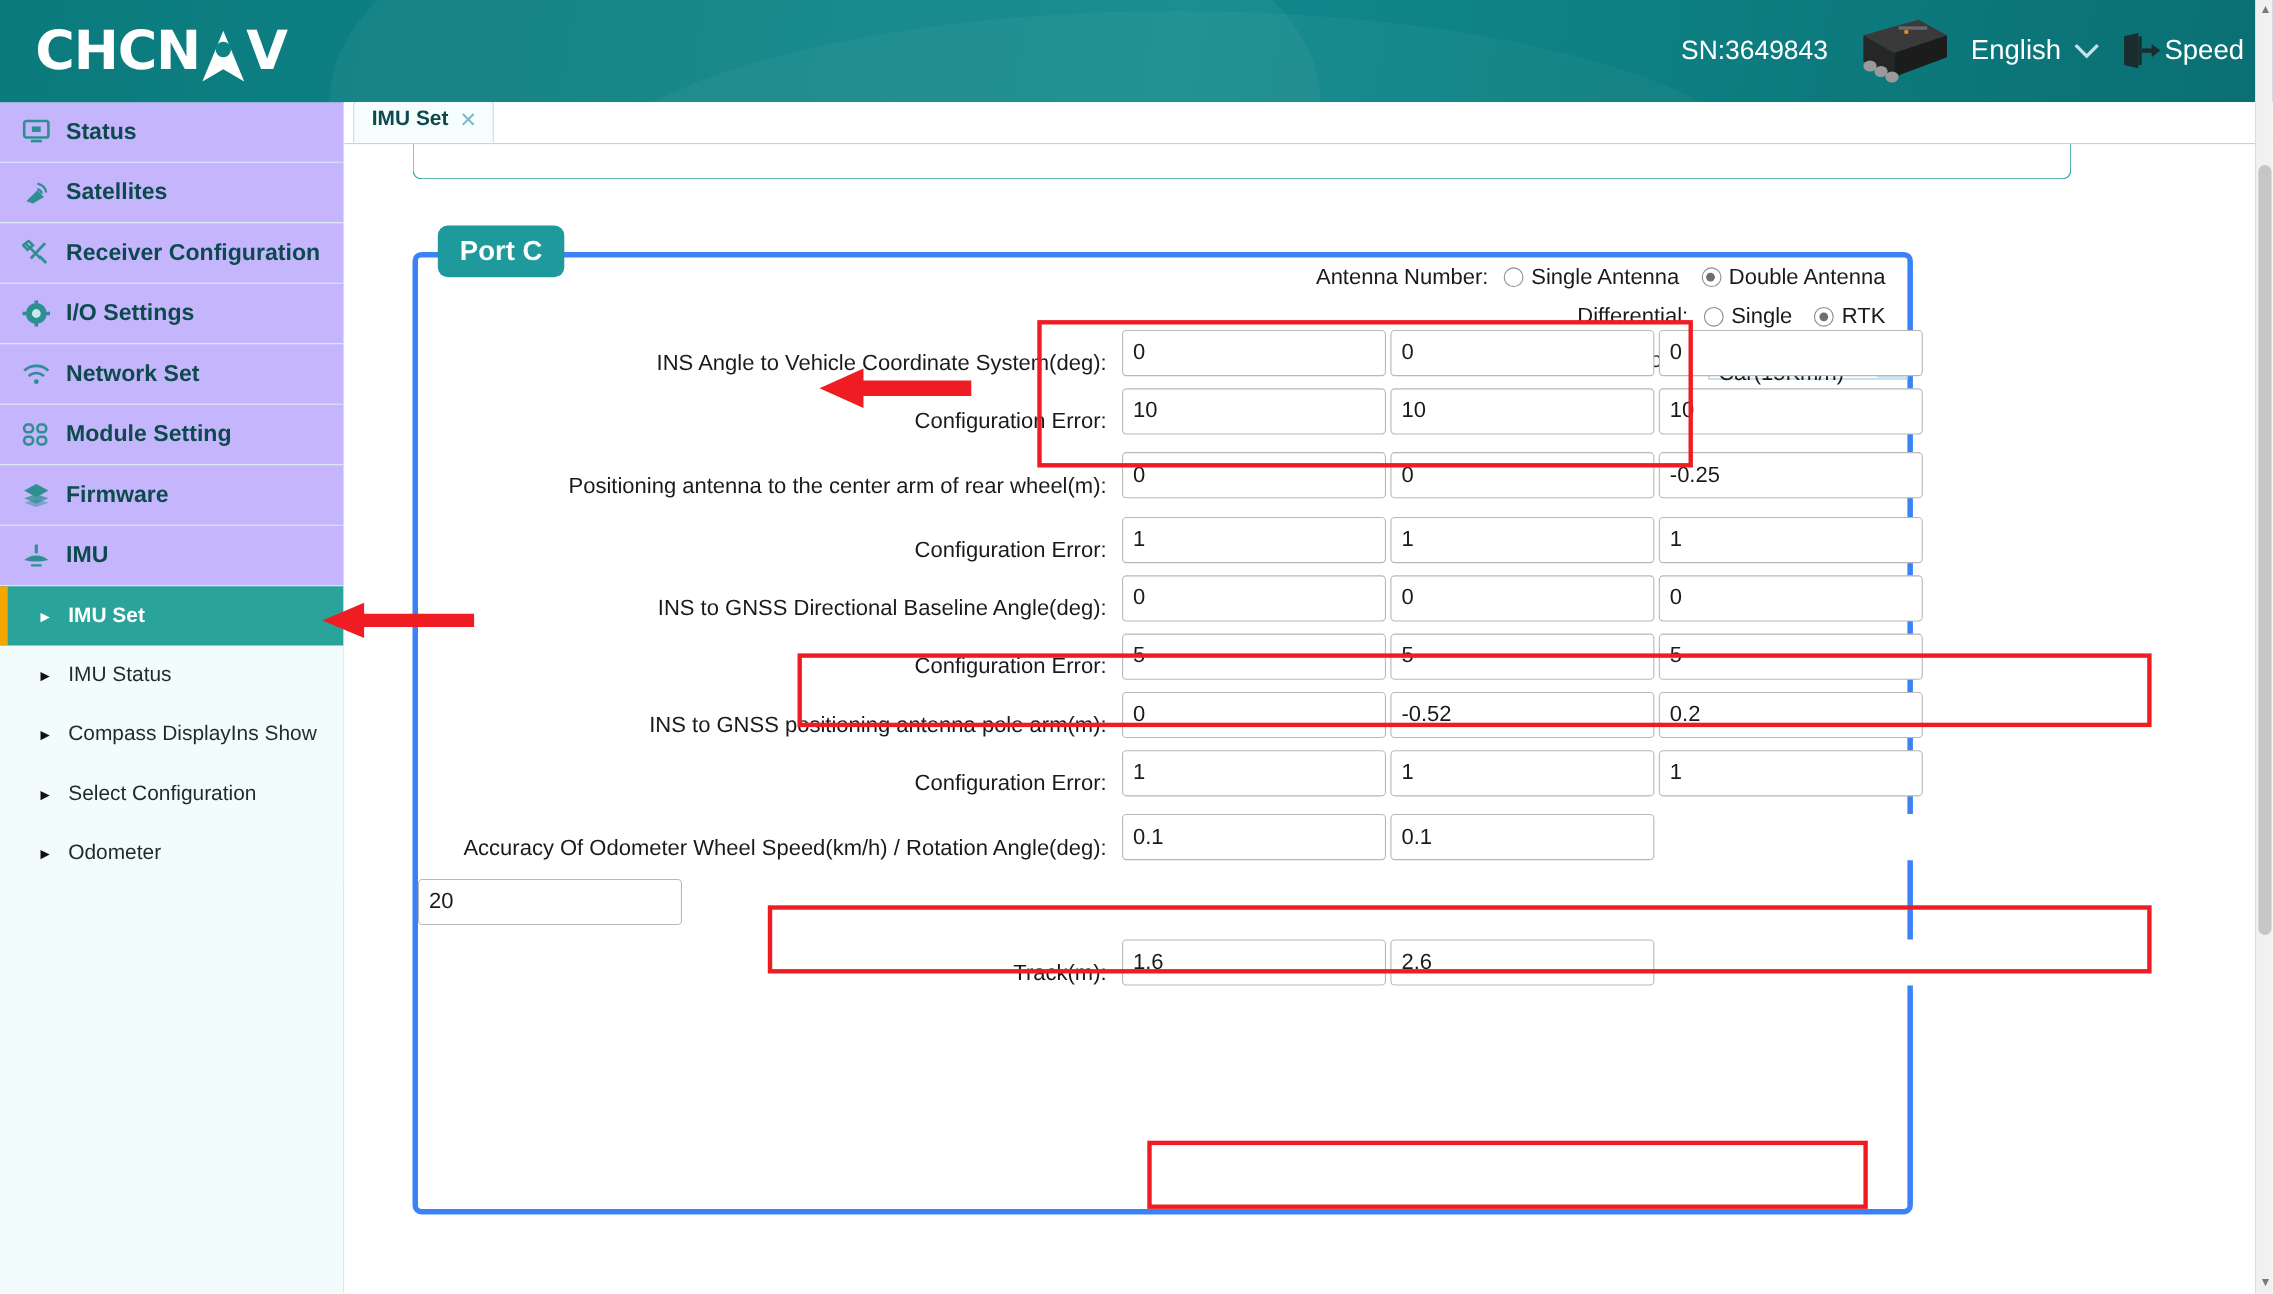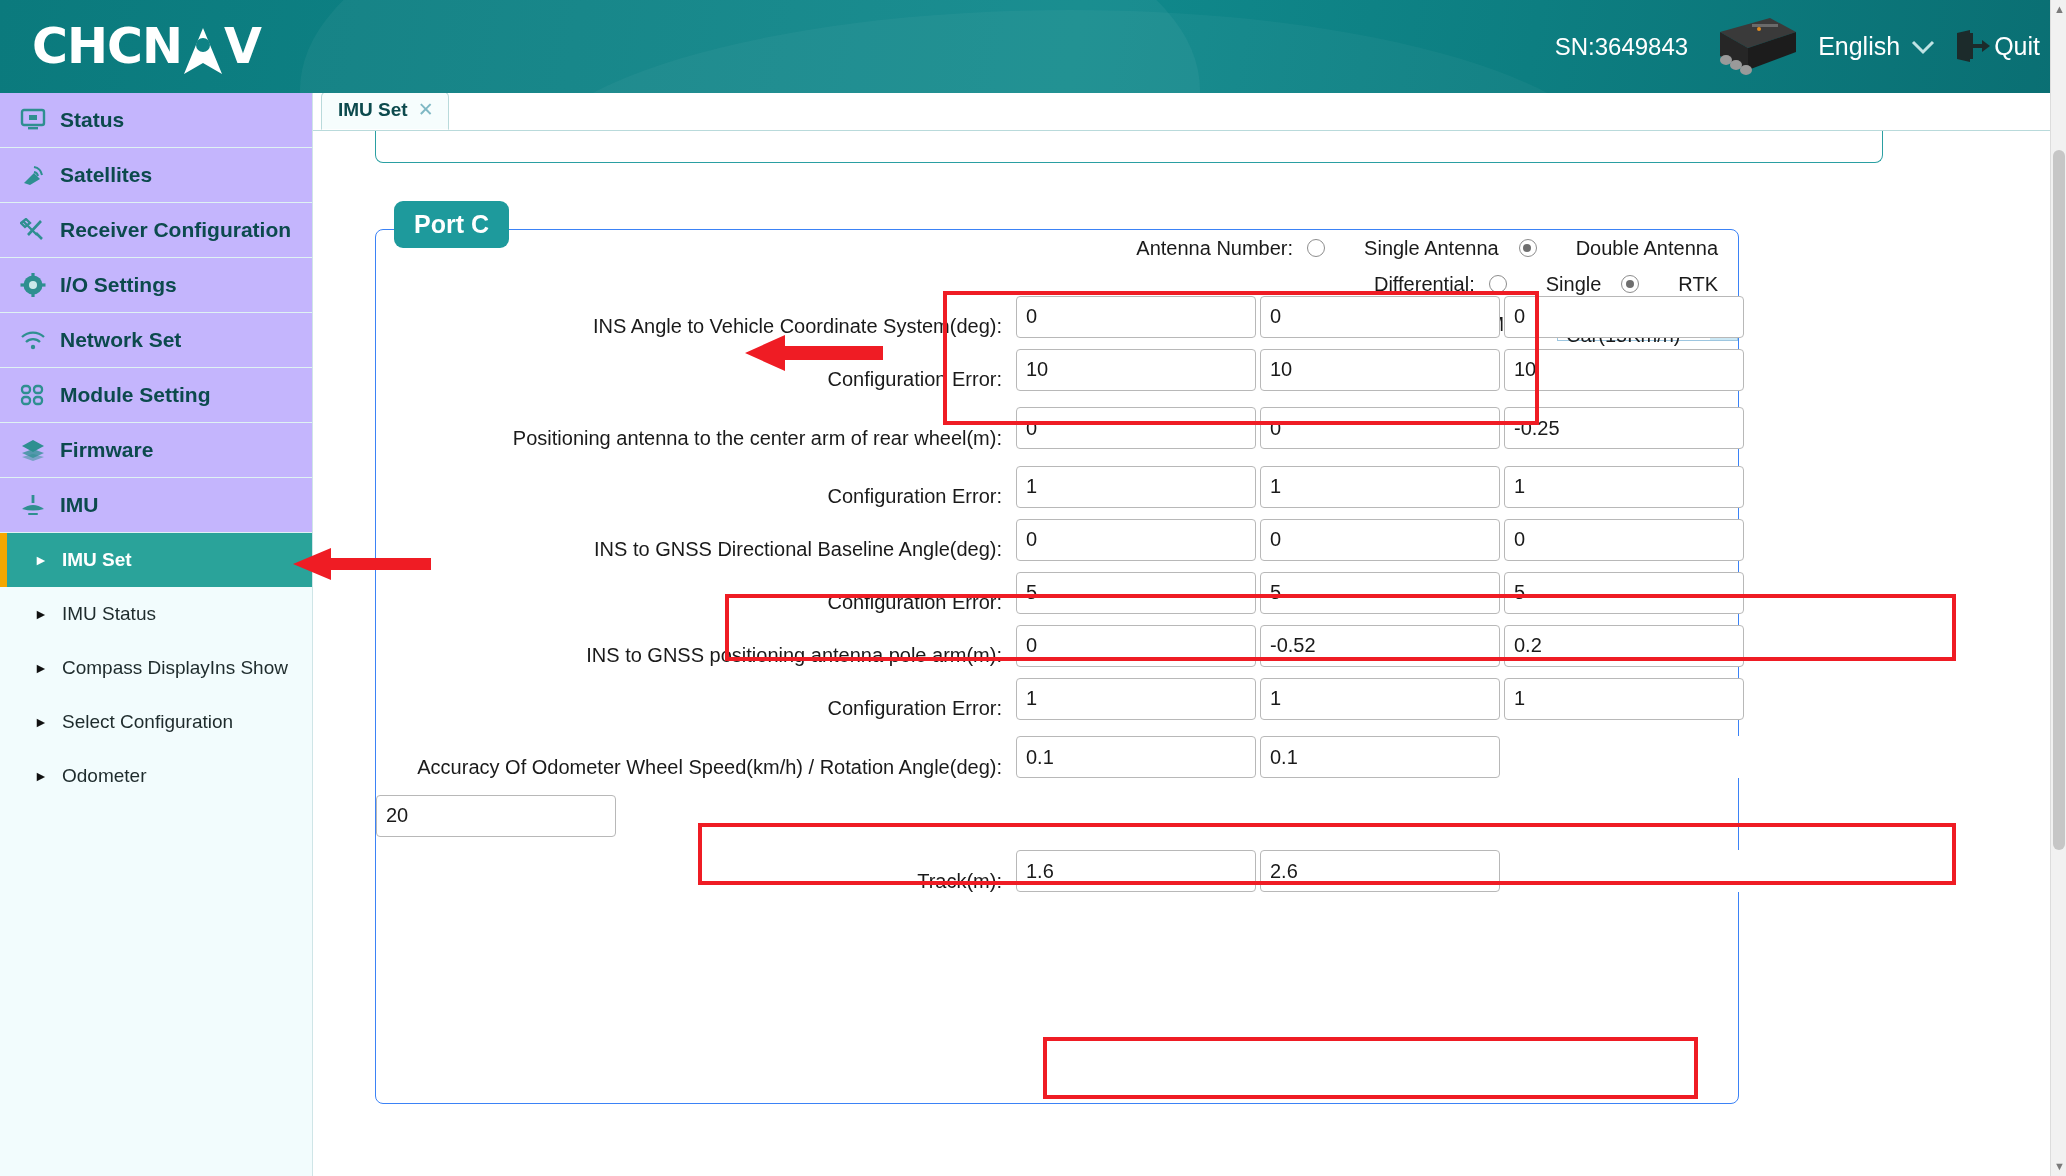--- a/index.html
+++ b/index.html
@@ -127,21 +127,21 @@
     width: 1508px; height: 32px;
     border: 1px solid #2a9fa2;
     border-top: none;
     border-radius: 0 0 8px 8px;
   }
 
   .panel {
     position: absolute;
     left: 62px; top: 98px;
     width: 1364px; height: 875px;
-    border: 1px solid #3b82f6;
+    border: 5px solid #3b82f6;
     border-radius: 8px;
   }
   .panel-title {
     position: absolute; left: 18px; top: -29px;
     background: #1e9a9c;
     color: #fff;
     font-size: 25px; font-weight: bold;
     padding: 9px 20px;
     border-radius: 9px;
   }
@@ -172,21 +172,20 @@
   .fld.empty { border: none; }
 
   
   .optbox { position: absolute; left: 0; top: 0; width: 100%; }
   .optrow { display: flex; align-items: center; height: 36px; justify-content: flex-end; }
   .optlbl { width: 640px; flex: none; text-align: right; padding-right: 14px; font-size: 20px; color: #1a1a1a; }
   .radio {
     display: inline-flex; align-items: center;
     font-size: 20px; color: #1a1a1a; margin-right: 20px;
     cursor: pointer;
-    gap: 32px;
   }
   .radio .dot {
     width: 18px; height: 18px; border-radius: 50%;
     border: 1.5px solid #8d8d8d; background: #fff;
     margin-right: 7px; position: relative; flex: none;
   }
   .radio.checked .dot::after {
     content: ""; position: absolute;
     left: 3.5px; top: 3.5px; width: 8px; height: 8px;
     border-radius: 50%; background: #6f6f6f;
@@ -265,21 +264,21 @@
     </div>
     <div class="quit">
       <span class="quit-icon">
         <svg width="36" height="34" viewBox="0 0 36 34">
           <polygon points="3,3 16,0 16,32 3,29" fill="#1c2b2b"></polygon>
           <rect x="16" y="3" width="3" height="26" fill="#1c2b2b"></rect>
           <rect x="19" y="14" width="11" height="4" fill="#1c2b2b"></rect>
           <polygon points="28,10 36,16 28,22" fill="#1c2b2b"></polygon>
         </svg>
       </span>
-      <span>Quit</span>
+      <span>Speed</span>
     </div>
   </div>
 </div>
 
 <div class="layout">
 
   <div class="sidebar">
 
     <div class="nav-item">
       <span class="ico">

